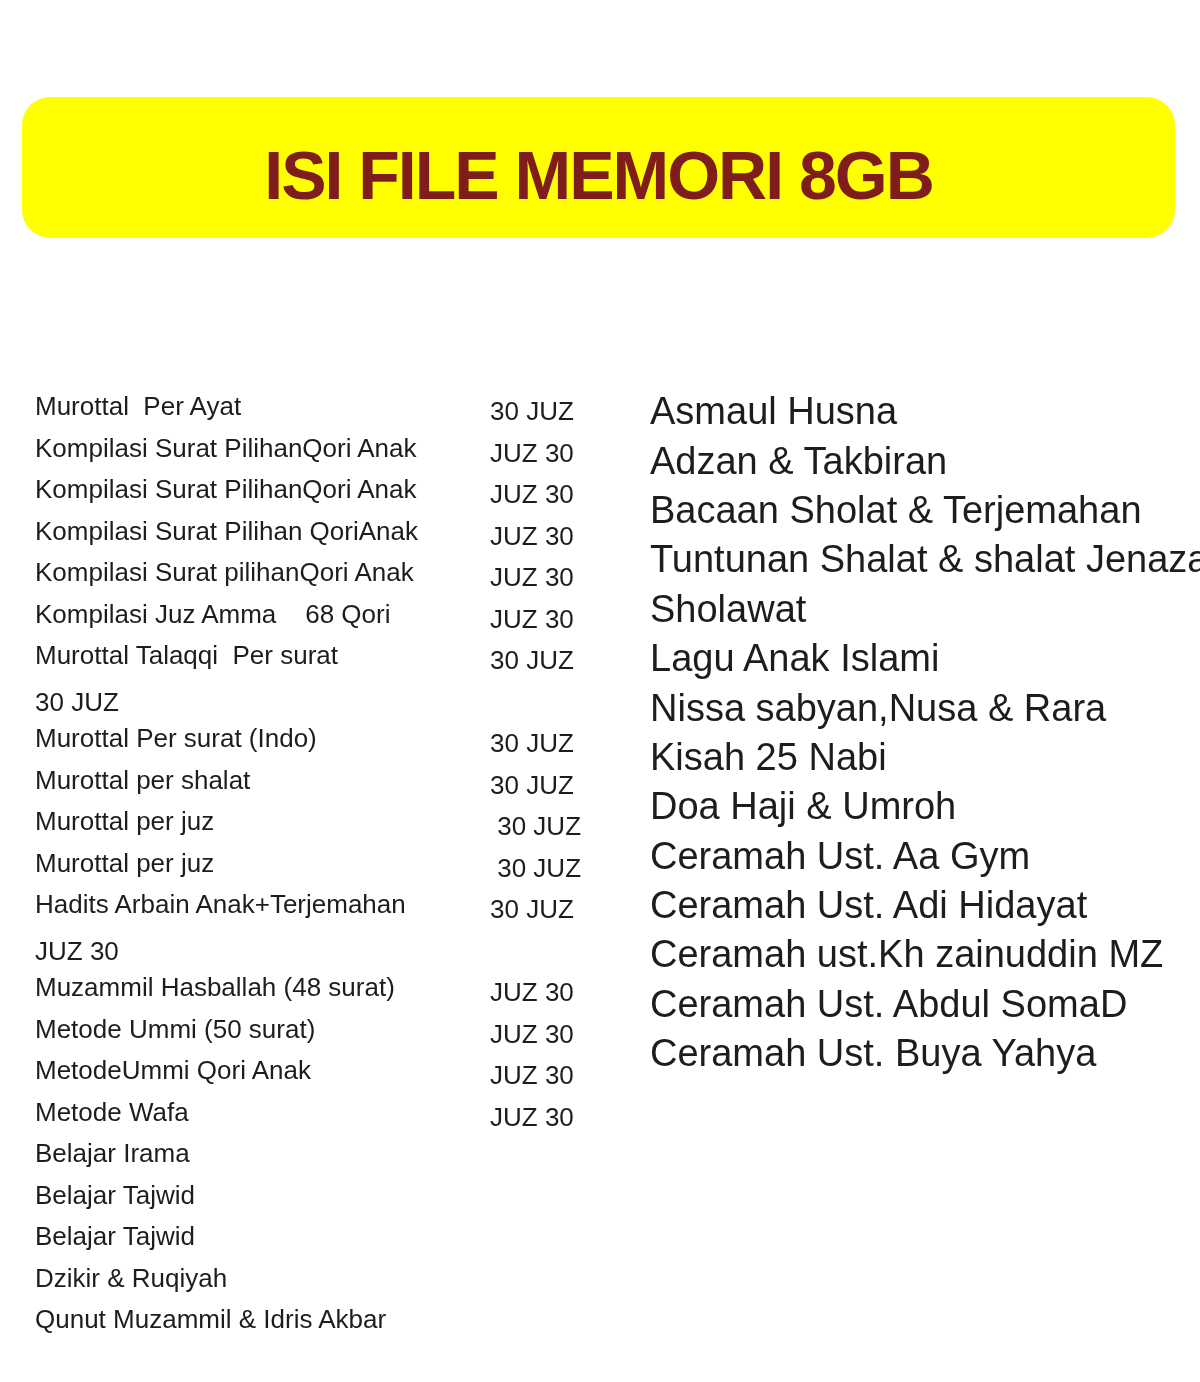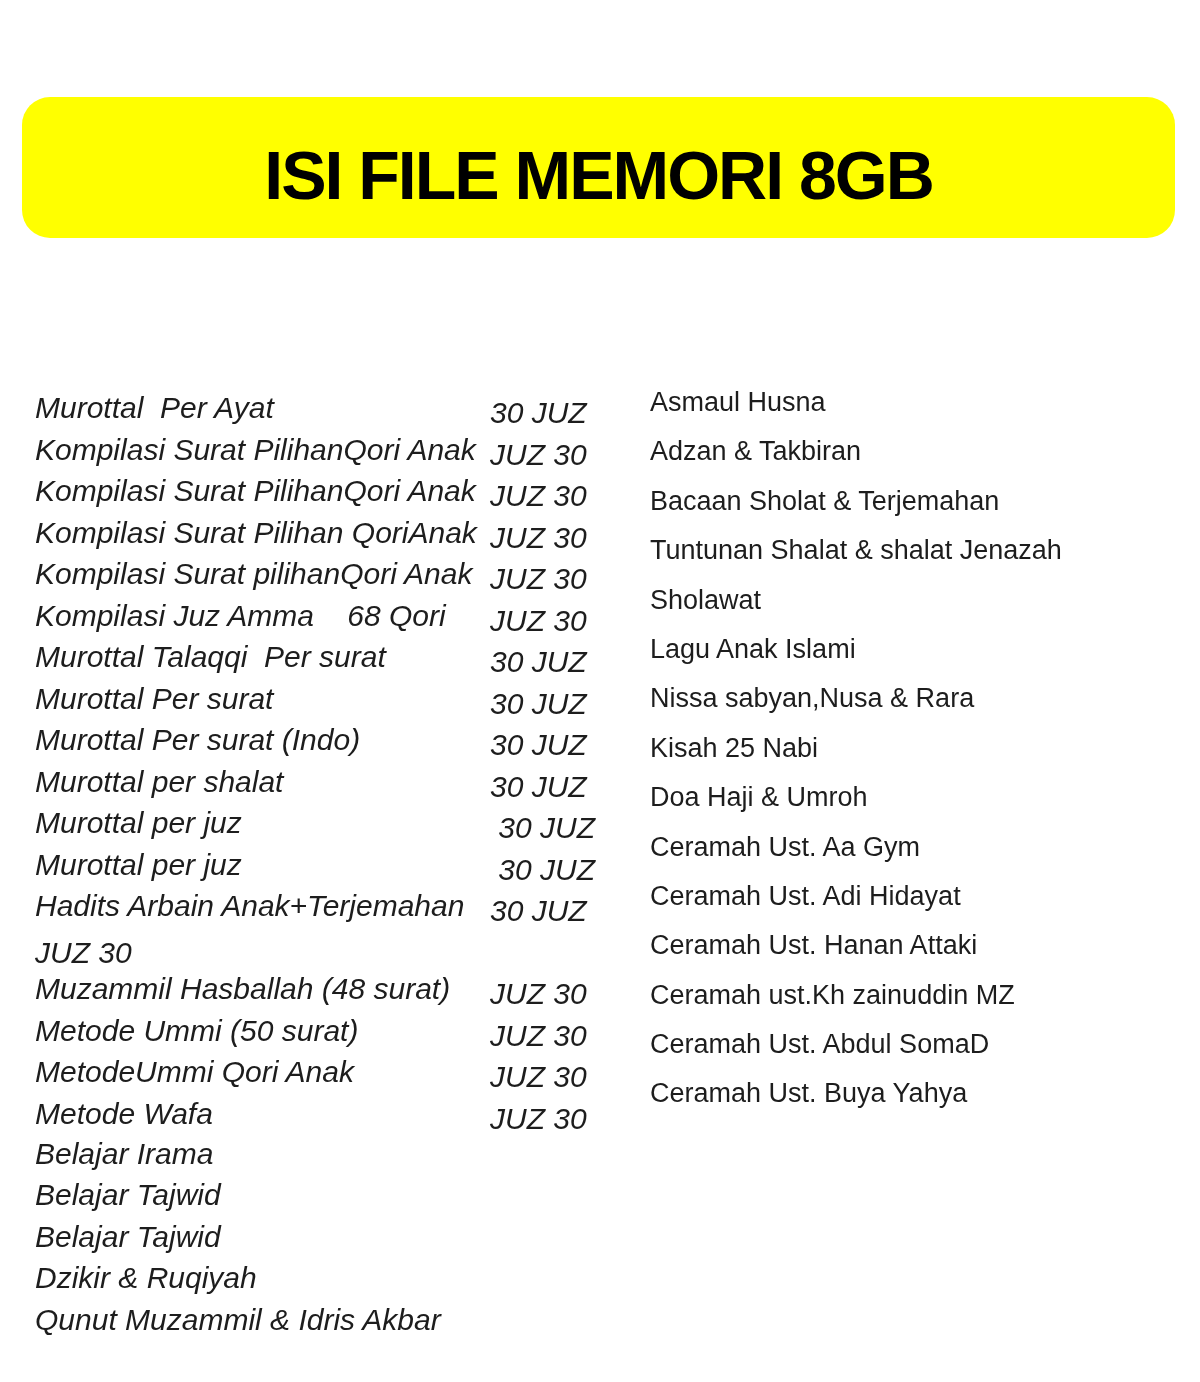--- a/index.html
+++ b/index.html
@@ -40,63 +40,62 @@
     position: absolute;
     left: 35px;
     top: 386px;
     width: 575px;
   }
   .left-row {
     display: grid;
     grid-template-columns: 455px 1fr;
     height: 41.5px;
     align-items: center;
-    font-size: 30px;
+    font-size: 26px;
     white-space: pre;
-    font-style: italic;
   }
   .left-row .label {
     overflow: visible;
   }
   .left-row .value {
     text-align: left;
     margin-top: 10px;
   }
   .right-list {
     position: absolute;
     left: 650px;
     top: 387px;
     width: 540px;
   }
   .right-row {
     display: flex;
-    align-items: flex-start;
+    align-items: center;
     height: 49.4px;
-    font-size: 27px;
+    font-size: 38px;
     white-space: pre;
   }
 </style>
 </head>
 <body>
 
 <div class="canvas" style="color: rgb(29, 29, 29); background: rgb(255, 255, 255);">
 
   <div class="banner" style="background: rgb(255, 255, 0);">
-    <div class="banner-title" style="color: #000000; text-align: right;">ISI FILE MEMORI 8GB</div>
+    <div class="banner-title" style="color: #7f1d1d; text-align: right;">ISI FILE MEMORI 8GB</div>
   </div>
 
   <div class="left-list" id="left-list">
       <div class="left-row"><span class="label">Murottal  Per Ayat</span><span class="value">30 JUZ</span></div>
       <div class="left-row"><span class="label">Kompilasi Surat PilihanQori Anak</span><span class="value">JUZ 30</span></div>
       <div class="left-row"><span class="label">Kompilasi Surat PilihanQori Anak</span><span class="value">JUZ 30</span></div>
       <div class="left-row"><span class="label">Kompilasi Surat Pilihan QoriAnak</span><span class="value">JUZ 30</span></div>
       <div class="left-row"><span class="label">Kompilasi Surat pilihanQori Anak</span><span class="value">JUZ 30</span></div>
       <div class="left-row"><span class="label">Kompilasi Juz Amma    68 Qori</span><span class="value">JUZ 30</span></div>
       <div class="left-row"><span class="label">Murottal Talaqqi  Per surat</span><span class="value">30 JUZ</span></div>
-      <div class="left-row"><span class="label">Murottal Per surat</span><span class="value">30 JUZ</span></div>
+      <div class="left-row"><span class="value">30 JUZ</span></div>
       <div class="left-row"><span class="label">Murottal Per surat (Indo)</span><span class="value">30 JUZ</span></div>
       <div class="left-row"><span class="label">Murottal per shalat</span><span class="value">30 JUZ</span></div>
       <div class="left-row"><span class="label">Murottal per juz</span><span class="value"> 30 JUZ</span></div>
       <div class="left-row"><span class="label">Murottal per juz</span><span class="value"> 30 JUZ</span></div>
       <div class="left-row"><span class="label">Hadits Arbain Anak+Terjemahan</span><span class="value">30 JUZ</span></div>
       <div class="left-row"><span class="value">JUZ 30</span></div>
       <div class="left-row"><span class="label">Muzammil Hasballah (48 surat)</span><span class="value">JUZ 30</span></div>
       <div class="left-row"><span class="label">Metode Ummi (50 surat)</span><span class="value">JUZ 30</span></div>
       <div class="left-row"><span class="label">MetodeUmmi Qori Anak</span><span class="value">JUZ 30</span></div>
       <div class="left-row"><span class="label">Metode Wafa</span><span class="value">JUZ 30</span></div>
@@ -112,19 +111,18 @@
       <div class="right-row"><span>Adzan &amp; Takbiran</span></div>
       <div class="right-row"><span>Bacaan Sholat &amp; Terjemahan</span></div>
       <div class="right-row"><span>Tuntunan Shalat &amp; shalat Jenazah</span></div>
       <div class="right-row"><span>Sholawat</span></div>
       <div class="right-row"><span>Lagu Anak Islami</span></div>
       <div class="right-row"><span>Nissa sabyan,Nusa &amp; Rara</span></div>
       <div class="right-row"><span>Kisah 25 Nabi</span></div>
       <div class="right-row"><span>Doa Haji &amp; Umroh</span></div>
       <div class="right-row"><span>Ceramah Ust. Aa Gym</span></div>
       <div class="right-row"><span>Ceramah Ust. Adi Hidayat</span></div>
-      <div class="right-row"><span>Ceramah Ust. Hanan Attaki</span></div>
       <div class="right-row"><span>Ceramah ust.Kh zainuddin MZ</span></div>
       <div class="right-row"><span>Ceramah Ust. Abdul SomaD</span></div>
       <div class="right-row"><span>Ceramah Ust. Buya Yahya</span></div>
     </div>
 
 </div>
 
 </body></html>

